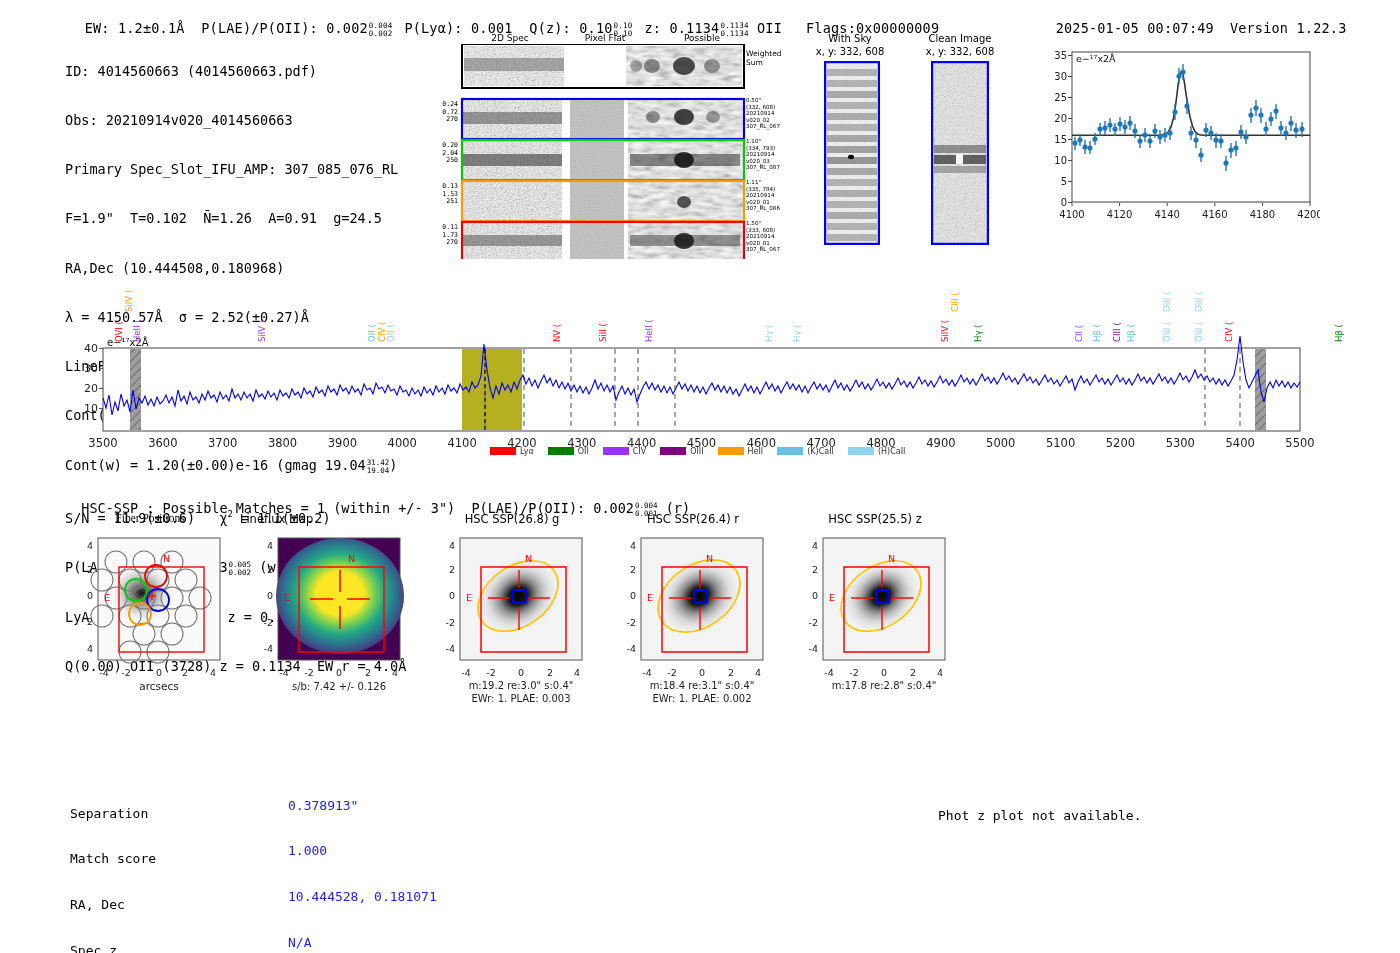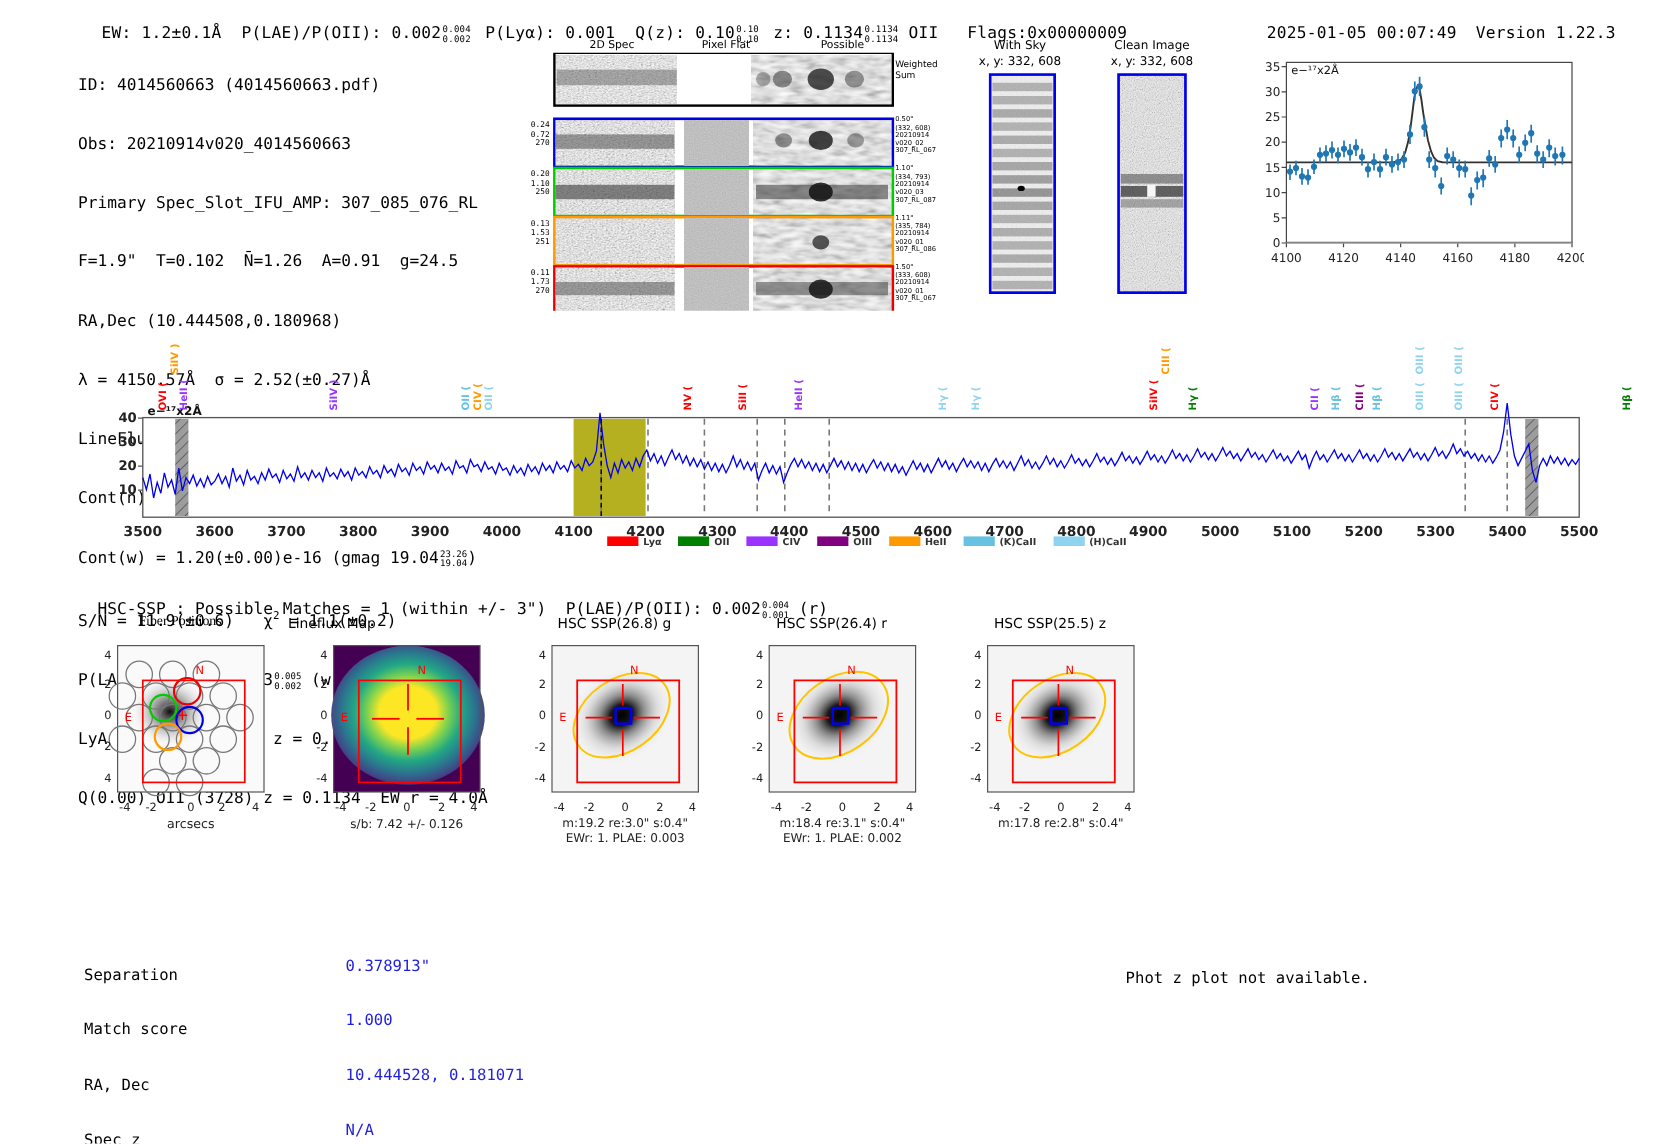--- a/index.html
+++ b/index.html
@@ -33,21 +33,21 @@
 
 <div class="abs idblk mono" style="left:65px;top:30px;">
   <div>ID: 4014560663 (4014560663.pdf)</div>
   <div>Obs: 20210914v020_4014560663</div>
   <div>Primary Spec_Slot_IFU_AMP: 307_085_076_RL</div>
   <div>F=1.9"  T=0.102  N̄=1.26  A=0.91  g=24.5</div>
   <div>RA,Dec (10.444508,0.180968)</div>
   <div>λ = 4150.57Å  σ = 2.52(±0.27)Å</div>
   <div>LineFlux = 5.20(±0.50)e-16</div>
   <div>Cont(n) = 8.00(±0.15)e-17</div>
-  <div><span>Cont(w) = 1.20(±0.00)e-16 (gmag 19.04</span><span class="frac"><span>23.26</span><br><span>19.04</span></span><span>)</span></div>
+  <div><span>Cont(w) = 1.20(±0.00)e-16 (gmag 19.04</span><span class="frac"><span>31.42</span><br><span>19.04</span></span><span>)</span></div>
   <div><span>S/N = 11.9(±0.6)   χ</span><sup style="font-size:9px">2</sup><span> = 1.1(±0.2)</span></div>
   <div><span>P(LAE)/P(OII): 0.003</span><span class="frac"><span>0.005</span><br><span>0.002</span></span><span> (w: 0.002</span><span class="frac"><span>0.004</span><br><span>0.001</span></span><span>)</span></div>
   <div>LyA z = 2.4142  OII z = 0.1134</div>
   <div>Q(0.00) OII (3728) z = 0.1134  EW r = 4.0Å</div>
 </div>
 
 <div class="abs" style="left:420px;top:33px;width:340px;height:225px;">
   <div class="abs panelttl sans" style="left:45px;top:0px;width:90px;">2D Spec</div>
   <div class="abs panelttl sans" style="left:140px;top:0px;width:90px;">Pixel Flat</div>
   <div class="abs panelttl sans" style="left:237px;top:0px;width:90px;">Possible</div>
@@ -121,21 +121,21 @@
     </g>
   </svg>
 
   <div class="abs numlbl mono" style="left:2px;top:68px;width:36px;">
     <div>0.24</div>
     <div>0.72</div>
     <div>270</div>
   </div>
   <div class="abs numlbl mono" style="left:2px;top:109px;width:36px;">
     <div>0.20</div>
-    <div>1.10</div>
+    <div>2.04</div>
     <div>250</div>
   </div>
   <div class="abs numlbl mono" style="left:2px;top:150px;width:36px;">
     <div>0.13</div>
     <div>1.53</div>
     <div>251</div>
   </div>
   <div class="abs numlbl mono" style="left:2px;top:191px;width:36px;">
     <div>0.11</div>
     <div>1.73</div>
@@ -365,21 +365,21 @@
           <circle cx="261" cy="85" r="1.9"></circle>
         <line x1="266" y1="85" x2="266" y2="100"></line>
           <circle cx="266" cy="92" r="1.9"></circle>
         <line x1="272" y1="84" x2="272" y2="99"></line>
           <circle cx="272" cy="91" r="1.9"></circle>
       </g>
     </g>
   </svg>
 </div>
 
-<div class="abs" style="left:76px;top:270px;width:1290px;height:200px;font-weight:bold;">
+<div class="abs" style="left:60px;top:270px;width:1290px;height:200px;">
   <svg width="1290" height="200" viewBox="0 0 1290 200">
     <defs>
       <pattern id="hatch" width="6" height="6" patternTransform="rotate(45)" patternUnits="userSpaceOnUse">
         <rect width="6" height="6" fill="#9d9d9d"></rect>
         <line x1="0" y1="0" x2="0" y2="6" stroke="#5e5e5e" stroke-width="1.6"></line>
       </pattern>
     </defs>
 
     <rect x="43" y="78" width="1197" height="83" fill="#fff" stroke="#555" stroke-width="1.1"></rect>
 

